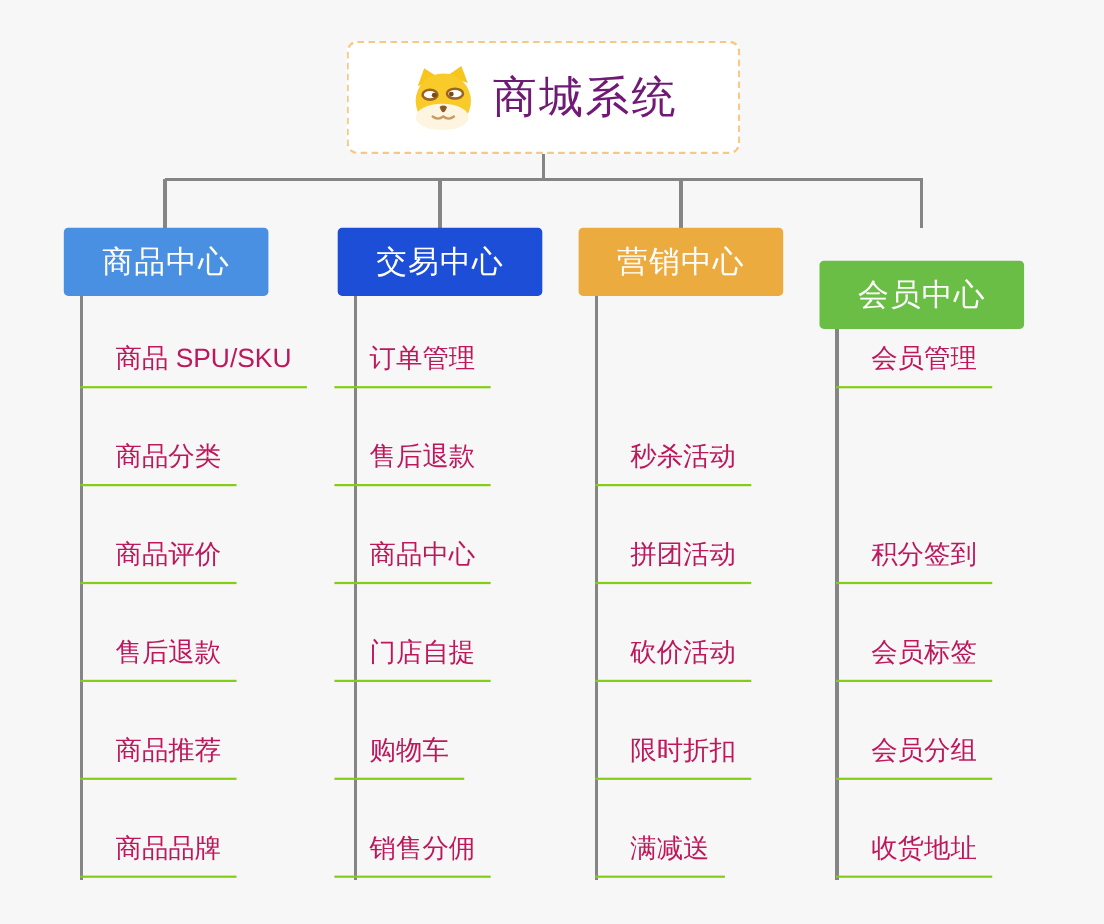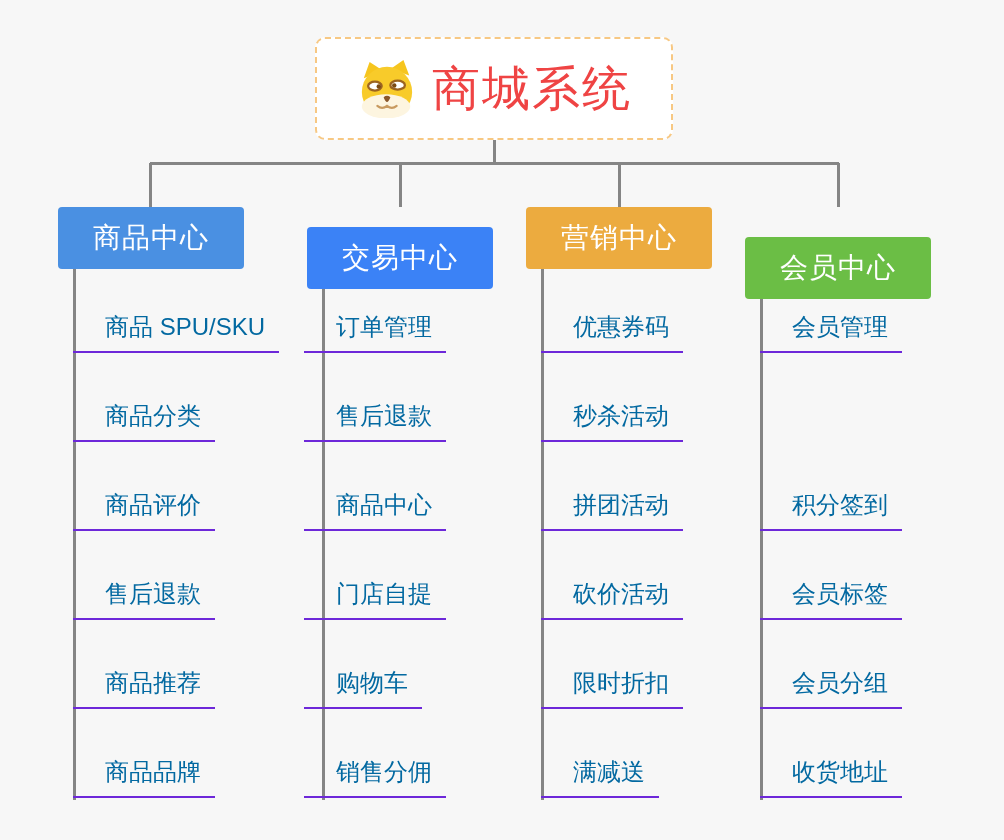--- a/index.html
+++ b/index.html
@@ -28,23 +28,23 @@
     background: #ffffff;
     border: 2px dashed #f7c univ883;
     border: 2px dashed #f7c883;
     border-radius: 10px;
     display: flex;
     align-items: center;
     justify-content: center;
     gap: 14px;
   }
   .root-title {
-    font-size: 48px;
+    font-size: 40px;
     letter-spacing: 2px;
-    color: #ef4444;
+    color: #701a75;
     white-space: nowrap;
   }
   .doge-icon { width: 62px; height: 58px; display: block; }
 
   
   .branch-box {
     position: absolute;
     top: 207px;
     width: 186px; height: 62px;
     border-radius: 4px;
@@ -59,23 +59,23 @@
   .b0 { left: 58px; }
   .b1 { left: 307px; }
   .b2 { left: 526px; }
   .b3 { left: 745px; margin-top: 30px; }
 
   
   .topic-item {
     position: absolute;
     font-size: 24px;
     line-height: 30px;
-    color: #0369a1;
+    color: #be185d;
     padding: 0 14px 9px 32px;
-    border-bottom: 2px solid #6d28d9;
+    border-bottom: 2px solid #84cc16;
     white-space: nowrap;
   }
   .col0 { left: 73px; }
   .col1 { left: 304px; }
   .col2 { left: 541px; }
   .col3 { left: 760px; }
   .r0 { top: 312px; }
   .r1 { top: 401px; }
   .r2 { top: 490px; }
   .r3 { top: 579px; }
@@ -114,39 +114,38 @@
         <ellipse cx="43" cy="26" rx="7.5" ry="4.6" fill="#ffffff" stroke="#9c6420" stroke-width="2.4"></ellipse>
         <circle cx="39.5" cy="26.4" r="2.3" fill="#7a4a14"></circle>
         <path d="M28.5,38.5 q3.5,-2.8 7,0 q-1.8,5 -3.5,5 q-1.7,0 -3.5,-5" fill="#8b572a"></path>
         <path d="M22,47.5 Q27,51.5 32,47.5 Q37,51.5 42,47.5" stroke="#c89a5f" stroke-width="2.2" fill="none" stroke-linecap="round"></path>
       </svg>
     </span>
     <span class="root-title">商城系统</span>
   </div>
 
   <div class="branch-box b0" style="background: rgb(74, 144, 226);">商品中心</div>
-  <div class="branch-box b1" style="background: #3b82f6; margin-top: 20px;">交易中心</div>
+  <div class="branch-box b1" style="background: #1d4ed8;">交易中心</div>
   <div class="branch-box b2" style="background: rgb(236, 171, 63);">营销中心</div>
   <div class="branch-box b3" style="background: rgb(107, 190, 69);">会员中心</div>
 
   <div class="topic-item col0 r0">商品 SPU/SKU</div>
   <div class="topic-item col0 r1">商品分类</div>
   <div class="topic-item col0 r2">商品评价</div>
   <div class="topic-item col0 r3">售后退款</div>
   <div class="topic-item col0 r4">商品推荐</div>
   <div class="topic-item col0 r5">商品品牌</div>
 
   <div class="topic-item col1 r0">订单管理</div>
   <div class="topic-item col1 r1">售后退款</div>
   <div class="topic-item col1 r2">商品中心</div>
   <div class="topic-item col1 r3">门店自提</div>
   <div class="topic-item col1 r4">购物车</div>
   <div class="topic-item col1 r5">销售分佣</div>
 
-  <div class="topic-item col2 r0">优惠券码</div>
   <div class="topic-item col2 r1">秒杀活动</div>
   <div class="topic-item col2 r2">拼团活动</div>
   <div class="topic-item col2 r3">砍价活动</div>
   <div class="topic-item col2 r4">限时折扣</div>
   <div class="topic-item col2 r5">满减送</div>
 
   <div class="topic-item col3 r0">会员管理</div>
   <div class="topic-item col3 r2">积分签到</div>
   <div class="topic-item col3 r3">会员标签</div>
   <div class="topic-item col3 r4">会员分组</div>

